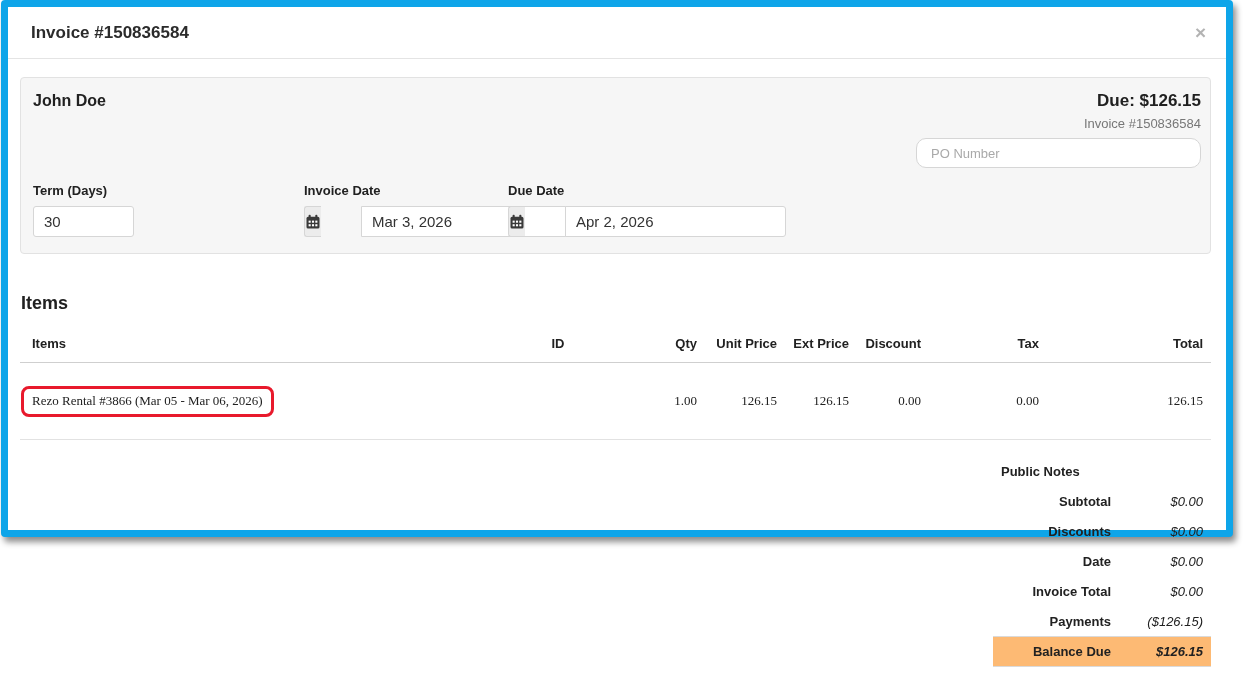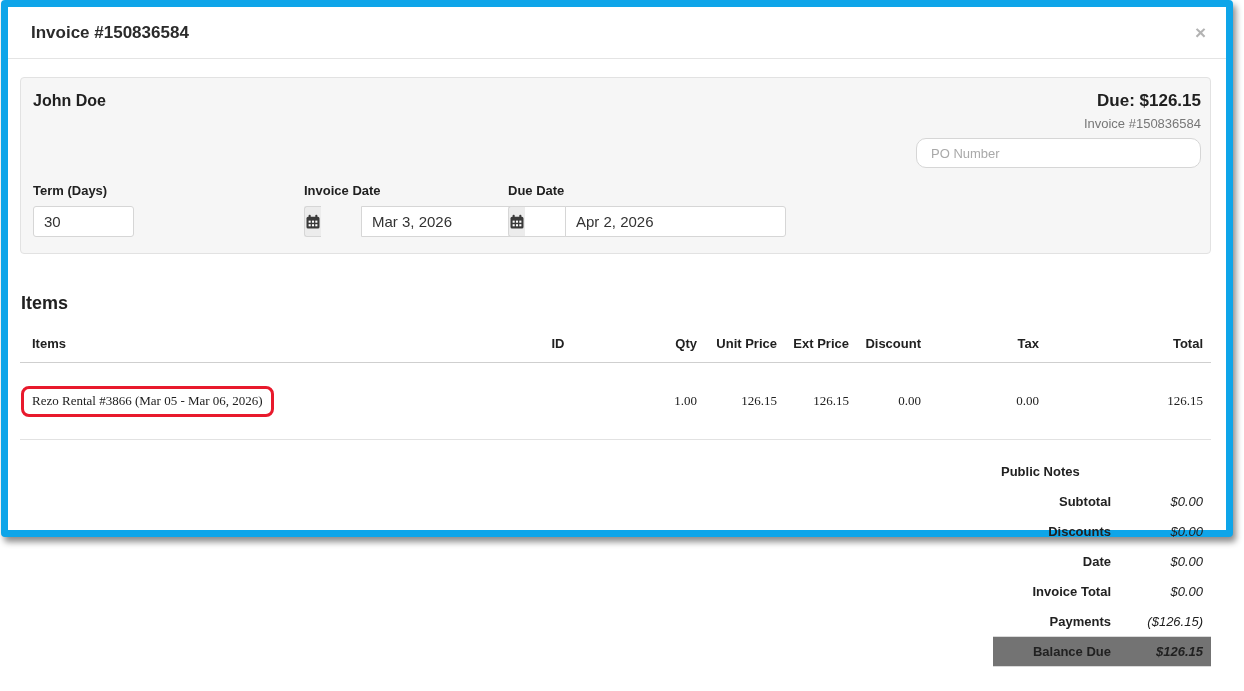--- a/index.html
+++ b/index.html
@@ -132,21 +132,21 @@
   }
   .summary-row {
     display: flex; align-items: center;
     height: 30px;
     padding: 0 8px;
   }
   .summary-row .s-label { flex: 1; text-align: right; font-weight: bold; }
   .summary-row .s-value { width: 92px; text-align: right; font-style: italic; }
   .summary-row.notes-row .s-label { text-align: left; }
   .summary-row.total-row {
-    background: #737373;
+    background: #fdba74;
     border-top: 1px solid #dadada;
     border-bottom: 1px solid #dadada;
     height: 31px;
   }
   .summary-row.total-row .s-value { font-weight: bold; }
 </style>
 </head>
 <body>
 
 <div class="modal">

